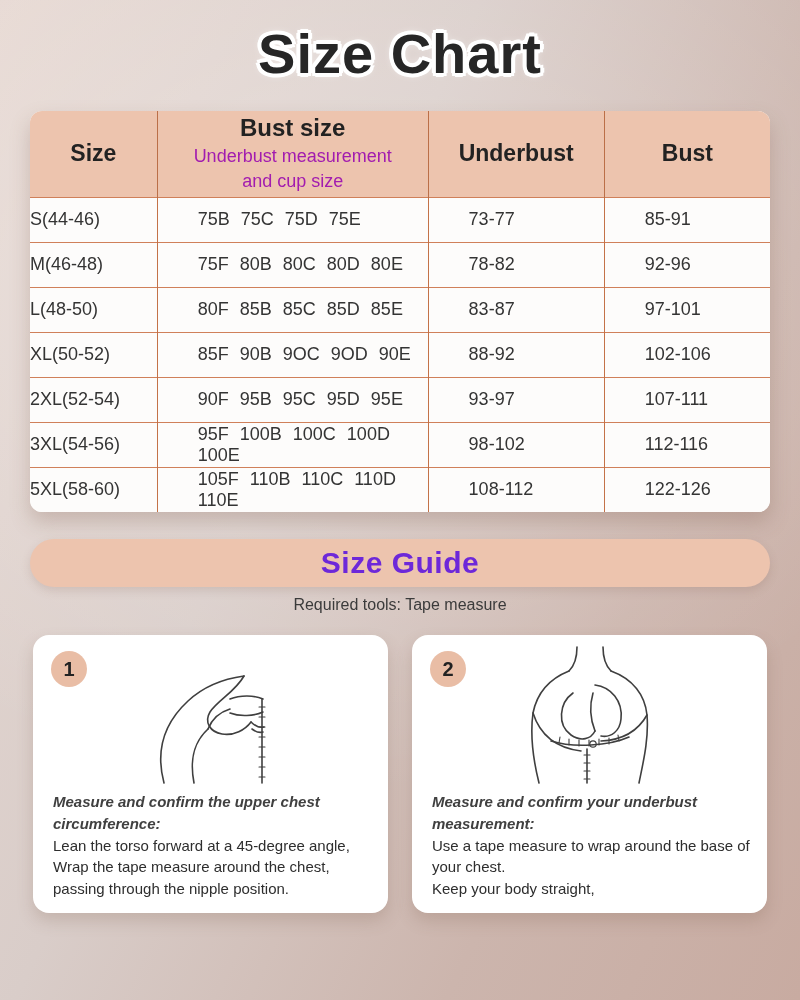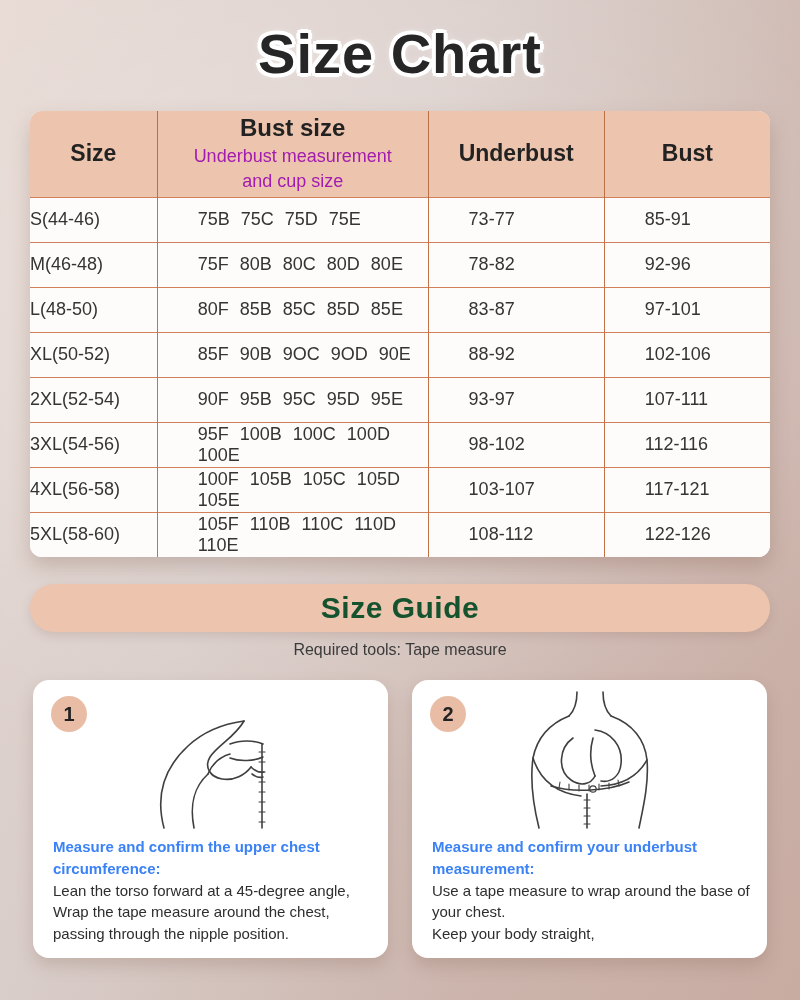--- a/index.html
+++ b/index.html
@@ -49,40 +49,40 @@
     border-top: 1px solid #d0805a;
   }
   tbody td + td { border-left: 1px solid #c47248; padding-left: 40px; }
   td.cups { word-spacing: 6px; }
   .guide-pill {
     width: 740px; height: 48px; margin: 27px auto 0;
     background: #edc4ae; border-radius: 26px;
     display: flex; align-items: center; justify-content: center;
     box-shadow: 0 4px 10px rgba(125, 90, 75, 0.18);
   }
-  .guide-pill span { font-size: 30px; font-weight: 700; color: #14532d; letter-spacing: 0.5px; }
+  .guide-pill span { font-size: 30px; font-weight: 700; color: #6d28d9; letter-spacing: 0.5px; }
   .guide-subtitle { text-align: center; margin-top: 9px; font-size: 16px; color: #3b3b3b; }
   .cards { display: flex; gap: 24px; width: 734px; margin: 21px auto 0; }
   .card {
     flex: 1; height: 278px; position: relative;
     background: #ffffff; border-radius: 16px;
     box-shadow: 0 8px 16px rgba(125, 90, 75, 0.22);
     padding-top: 8px;
   }
   .badge {
     position: absolute; top: 16px; left: 18px;
     width: 36px; height: 36px; border-radius: 50%;
     background: #e9bda5;
     display: flex; align-items: center; justify-content: center;
     font-size: 20px; font-weight: 700; color: #222;
   }
   .illus { height: 142px; display: flex; align-items: flex-start; justify-content: center; overflow: hidden; }
   .illus svg { display: block; }
   .card-text { padding: 6px 14px 0 20px; font-size: 15px; line-height: 1.45; color: #2e2e2e; }
-  .card-heading { font-weight: 700; color: #3b82f6; }
+  .card-heading { font-weight: 700; color: #404040; font-style: italic; }
   .card-line { font-weight: 400; }
 </style>
 </head>
 <body>
 
 <div class="page">
 
   <h1 class="title">Size Chart</h1>
 
   <div class="size-table-wrap">
@@ -136,26 +136,20 @@
           <td>93-97</td>
           <td>107-111</td>
         </tr>
         <tr>
           <td>3XL(54-56)</td>
           <td class="cups">95F 100B 100C 100D 100E</td>
           <td>98-102</td>
           <td>112-116</td>
         </tr>
         <tr>
-          <td>4XL(56-58)</td>
-          <td class="cups">100F 105B 105C 105D 105E</td>
-          <td>103-107</td>
-          <td>117-121</td>
-        </tr>
-        <tr>
           <td>5XL(58-60)</td>
           <td class="cups">105F 110B 110C 110D 110E</td>
           <td>108-112</td>
           <td>122-126</td>
         </tr>
       </tbody>
     </table>
   </div>
 
   <div class="guide-pill">

